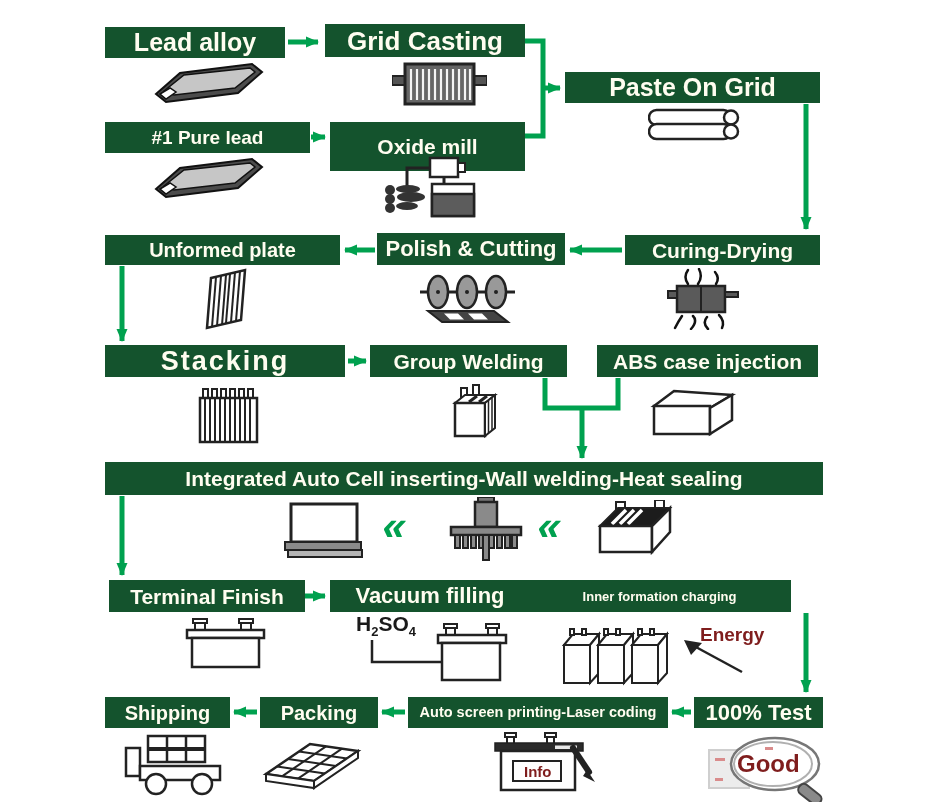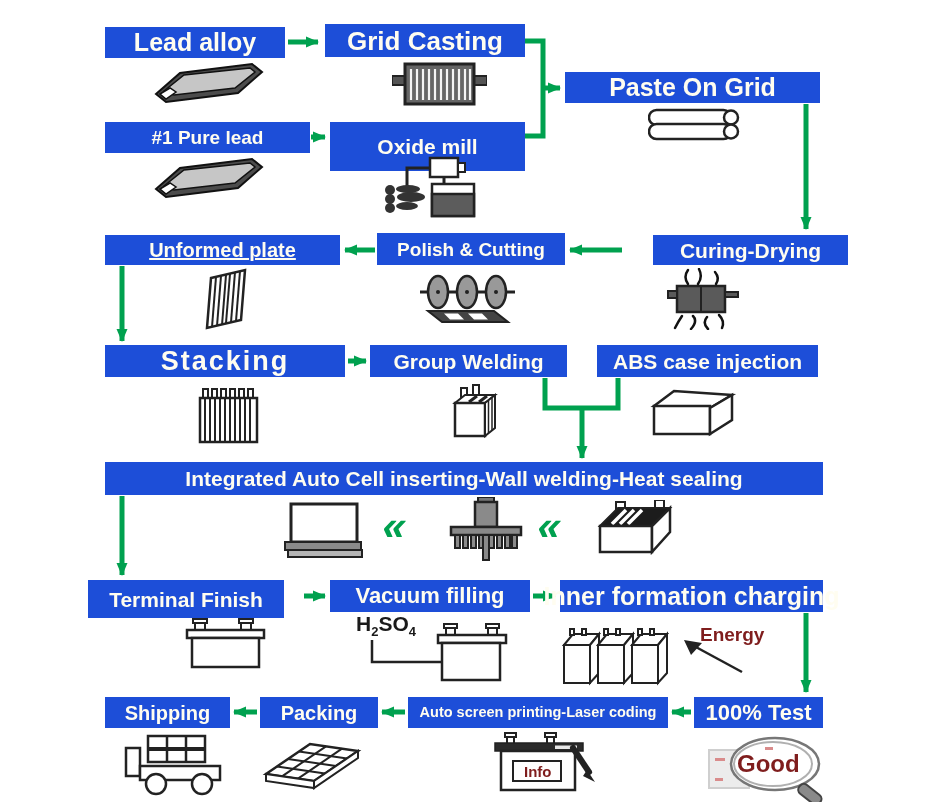--- a/index.html
+++ b/index.html
@@ -1,18 +1,18 @@
 <!DOCTYPE html>
 <html><head>
 <meta charset="utf-8">
 <style>
   html,body{margin:0;padding:0;background:#fff;}
   #stage{position:relative;width:925px;height:805px;background:#fff;overflow:hidden;
          font-family:"Liberation Sans",sans-serif;}
-  .node{position:absolute;background:#1d4ed8;color:#fffdf0;font-weight:bold;
+  .node{position:absolute;background:#14532d;color:#fffdf0;font-weight:bold;
         display:flex;align-items:center;justify-content:center;text-align:center;
         white-space:nowrap;line-height:1;}
   .icon{position:absolute;}
   svg{display:block;}
   #connectors{position:absolute;left:0;top:0;}
   .chev{position:absolute;color:#00a14f;font-weight:bold;font-size:42px;line-height:1;
         transform:skewX(-14deg);}
   .formula{position:absolute;font-weight:bold;color:#1a1a1a;font-size:21px;}
   .formula .sub{font-size:13px;vertical-align:-5px;}
   .annot{position:absolute;font-weight:bold;color:#7f1d1d;}
@@ -48,30 +48,30 @@
       <line x1="405" y1="712" x2="382" y2="712" marker-end="url(#ah)"></line>
       <line x1="257" y1="712" x2="234" y2="712" marker-end="url(#ah)"></line>
     </g>
   </svg>
 
   <div class="node" style="left:105px;top:27px;width:180px;height:31px;font-size:25px;">Lead alloy</div>
   <div class="node" style="left:325px;top:24px;width:200px;height:33px;font-size:26px;">Grid Casting</div>
   <div class="node" style="left:565px;top:72px;width:255px;height:31px;font-size:25px;">Paste On Grid</div>
   <div class="node" style="left:105px;top:122px;width:205px;height:31px;font-size:19px;">#1 Pure lead</div>
   <div class="node" style="left:330px;top:122px;width:195px;height:49px;font-size:21px;">Oxide mill</div>
-  <div class="node" style="left:105px;top:235px;width:235px;height:30px;font-size:20px;text-decoration:underline;">Unformed plate</div>
-  <div class="node" style="left:377px;top:233px;width:188px;height:32px;font-size:19px;">Polish &amp; Cutting</div>
-  <div class="node" style="left:625px;top:235px;width:195px;height:30px;font-size:21px;margin-left:28px;">Curing-Drying</div>
+  <div class="node" style="left:105px;top:235px;width:235px;height:30px;font-size:20px;">Unformed plate</div>
+  <div class="node" style="left:377px;top:233px;width:188px;height:32px;font-size:22px;">Polish &amp; Cutting</div>
+  <div class="node" style="left:625px;top:235px;width:195px;height:30px;font-size:21px;">Curing-Drying</div>
   <div class="node" style="left:105px;top:345px;width:240px;height:32px;font-size:27px;letter-spacing:2px;">Stacking</div>
   <div class="node" style="left:370px;top:345px;width:197px;height:32px;font-size:21px;">Group Welding</div>
   <div class="node" style="left:597px;top:345px;width:221px;height:32px;font-size:21px;">ABS case injection</div>
   <div class="node" style="left:105px;top:462px;width:718px;height:33px;font-size:21px;">Integrated Auto Cell inserting-Wall welding-Heat sealing</div>
-  <div class="node" style="left:88px;top:580px;width:196px;height:38px;font-size:21px;">Terminal Finish</div>
+  <div class="node" style="left:109px;top:580px;width:196px;height:32px;font-size:21px;">Terminal Finish</div>
   <div class="node" style="left:330px;top:580px;width:200px;height:32px;font-size:22px;">Vacuum filling</div>
-  <div class="node" style="left:560px;top:580px;width:263px;height:32px;font-size:25px;">Inner formation charging</div>
+  <div class="node" style="left:528px;top:580px;width:263px;height:32px;font-size:13px;">Inner formation charging</div>
   <div class="node" style="left:105px;top:697px;width:125px;height:31px;font-size:20px;">Shipping</div>
   <div class="node" style="left:260px;top:697px;width:118px;height:31px;font-size:20px;">Packing</div>
   <div class="node" style="left:408px;top:697px;width:260px;height:31px;font-size:14.5px;">Auto screen printing-Laser coding</div>
   <div class="node" style="left:694px;top:697px;width:129px;height:31px;font-size:22px;">100% Test</div>
 
   <svg class="icon" style="left:150px;top:58px;" width="115" height="52" viewBox="0 0 115 52">
     <polygon points="6,36 30,15 102,6 112,14 88,35 16,44" fill="#4c4c4c" stroke="#111" stroke-width="2"></polygon>
     <polygon points="14,33 34,17 100,10 105,14 85,30 24,37" fill="#c6c6c6" stroke="#111" stroke-width="1.5"></polygon>
     <polygon points="10,36 20,30 26,34 16,41" fill="#fff" stroke="#111" stroke-width="1.5"></polygon>
   </svg>

